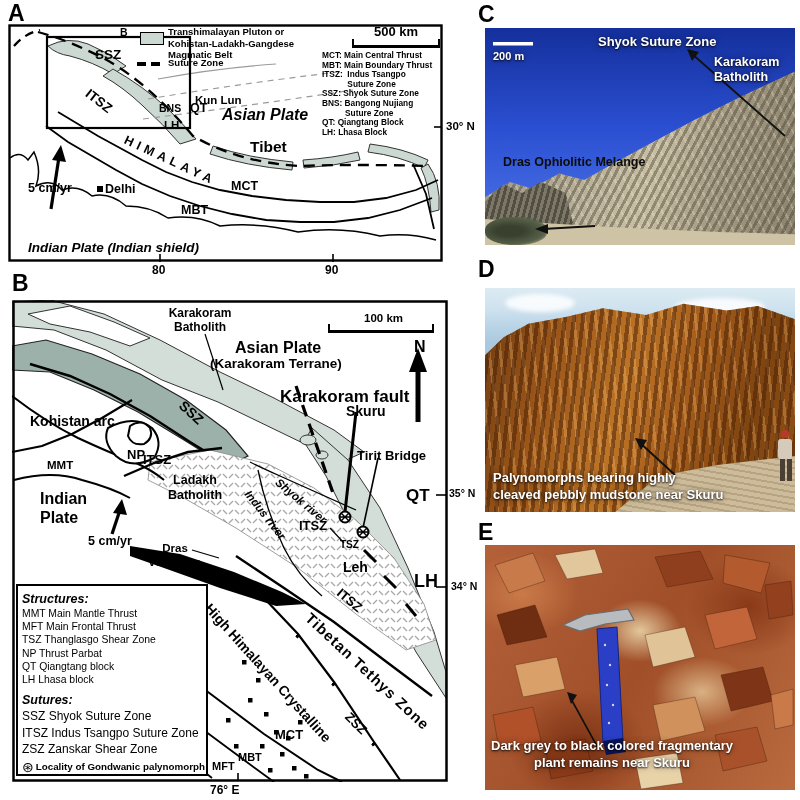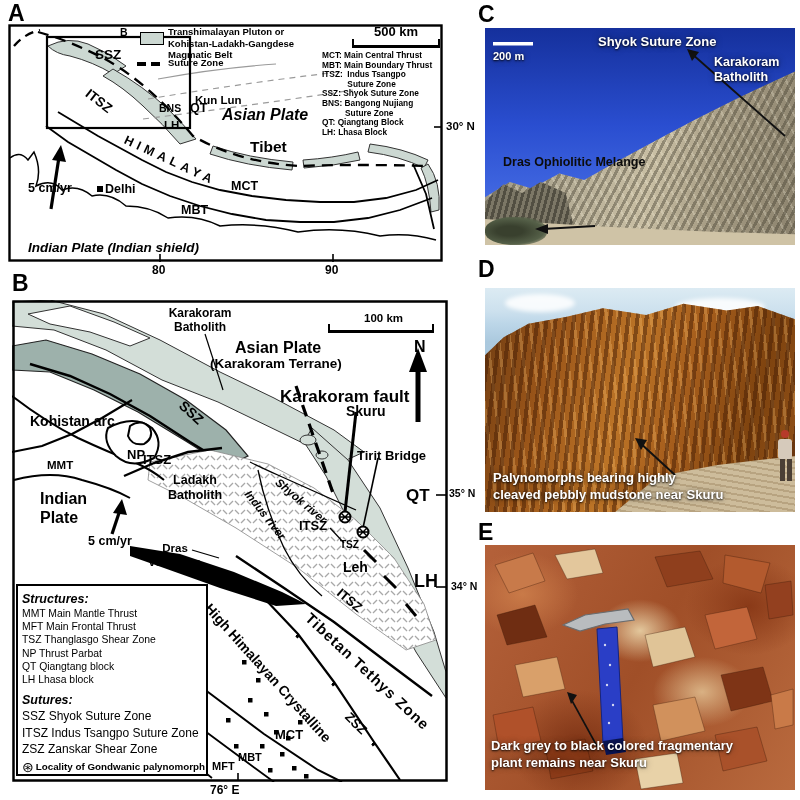--- a/index.html
+++ b/index.html
@@ -55,21 +55,21 @@
     clip-path:polygon(42% 100%,56% 84%,75% 79%,100% 75%,100% 100%);
     background:repeating-linear-gradient(10deg,rgba(120,90,50,.25) 0 2px,rgba(0,0,0,0) 2px 6px),#cdbc9b;}
   
   #photoE{left:485px;top:545px;width:310px;height:245px;
     background:
       radial-gradient(80px 60px at 12% 20%,#c97a48 0%,rgba(0,0,0,0) 70%),
       radial-gradient(90px 70px at 85% 25%,#8a3a18 0%,rgba(0,0,0,0) 70%),
       radial-gradient(70px 50px at 70% 60%,#d9b183 0%,rgba(0,0,0,0) 70%),
       radial-gradient(100px 80px at 30% 82%,#7e3416 0%,rgba(0,0,0,0) 70%),
       radial-gradient(60px 45px at 50% 35%,#e3c79c 0%,rgba(0,0,0,0) 70%),
-      linear-gradient(120deg,#b4613a 0%,#a04f28 50%,#b96a3e 100%);}
+      linear-gradient(120deg,#b4613a 0%,#a04f28 50%,#b96a3e 100%); text-align: center;}
 </style>
 </head>
 <body>
 
 <div class="lbl panel-letter" style="left:8px;top:2px">A</div>
 
 <svg class="abs" style="left:8px;top:24px" width="435" height="238" viewBox="0 0 435 238">
   <defs>
     <marker id="teethA" markerWidth="9" markerHeight="8" refX="4" refY="0" orient="auto" markerUnits="userSpaceOnUse">
       <path d="M0,0 L4,-6.5 L8,0 Z" fill="#000"></path>

